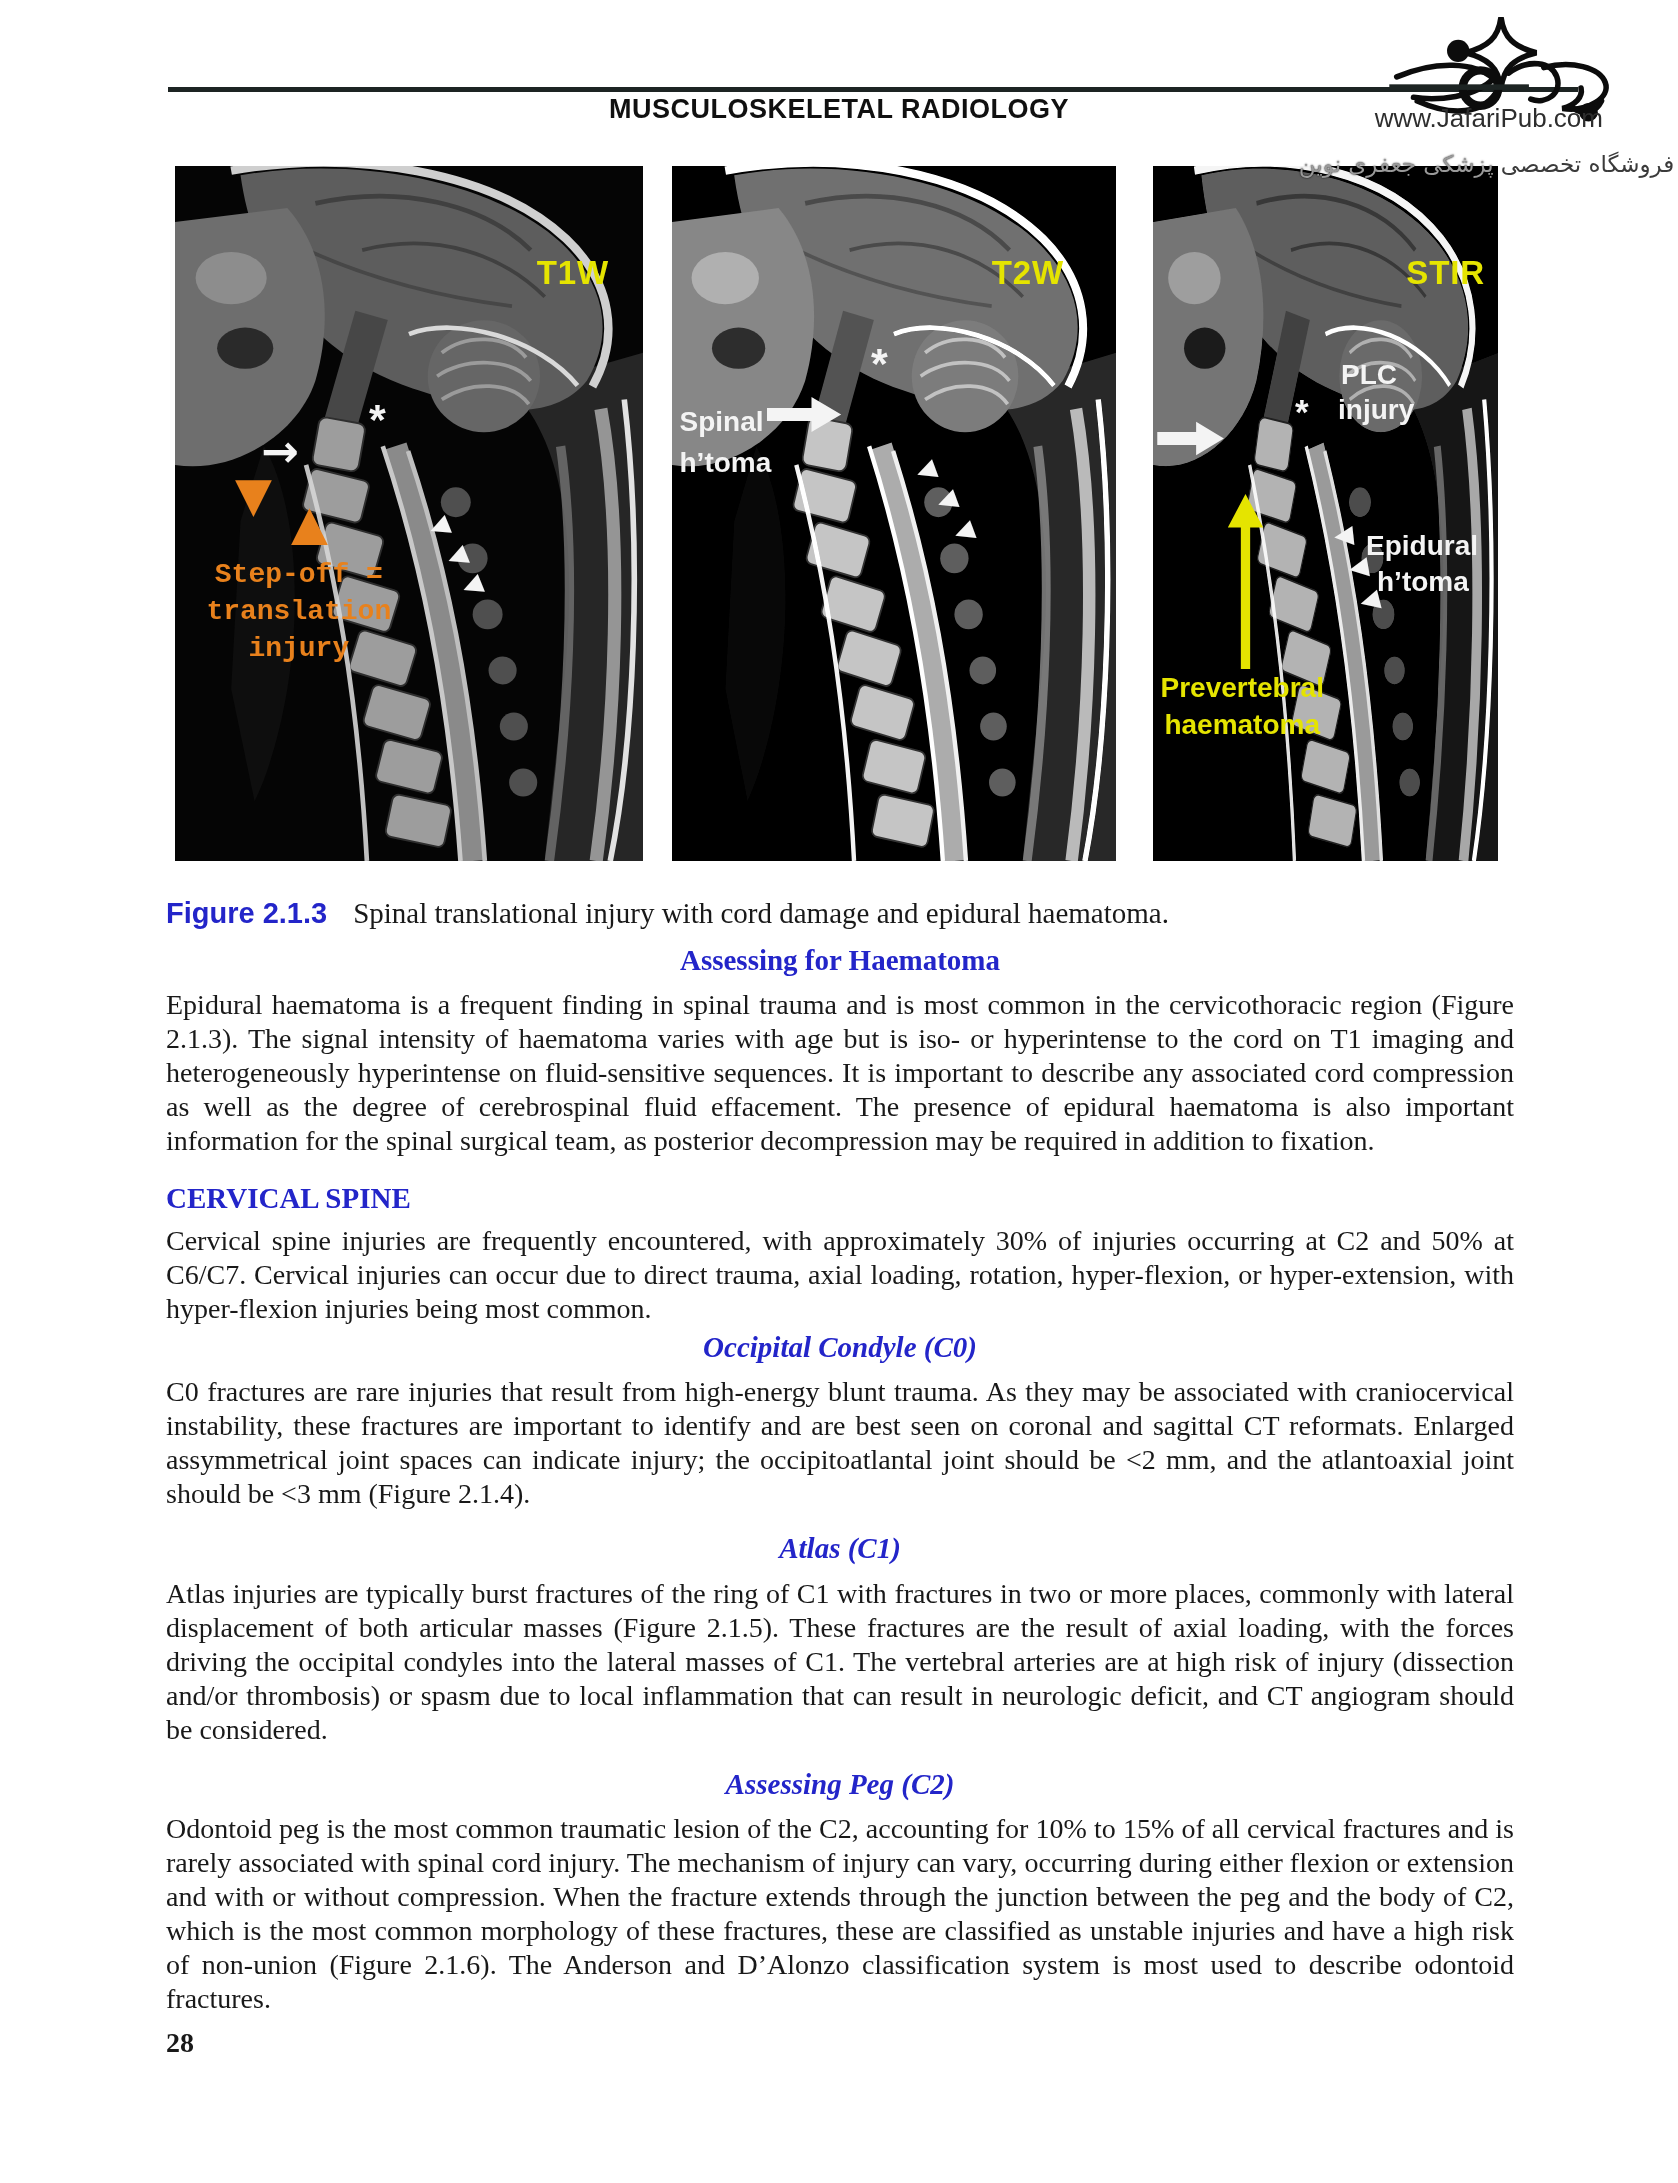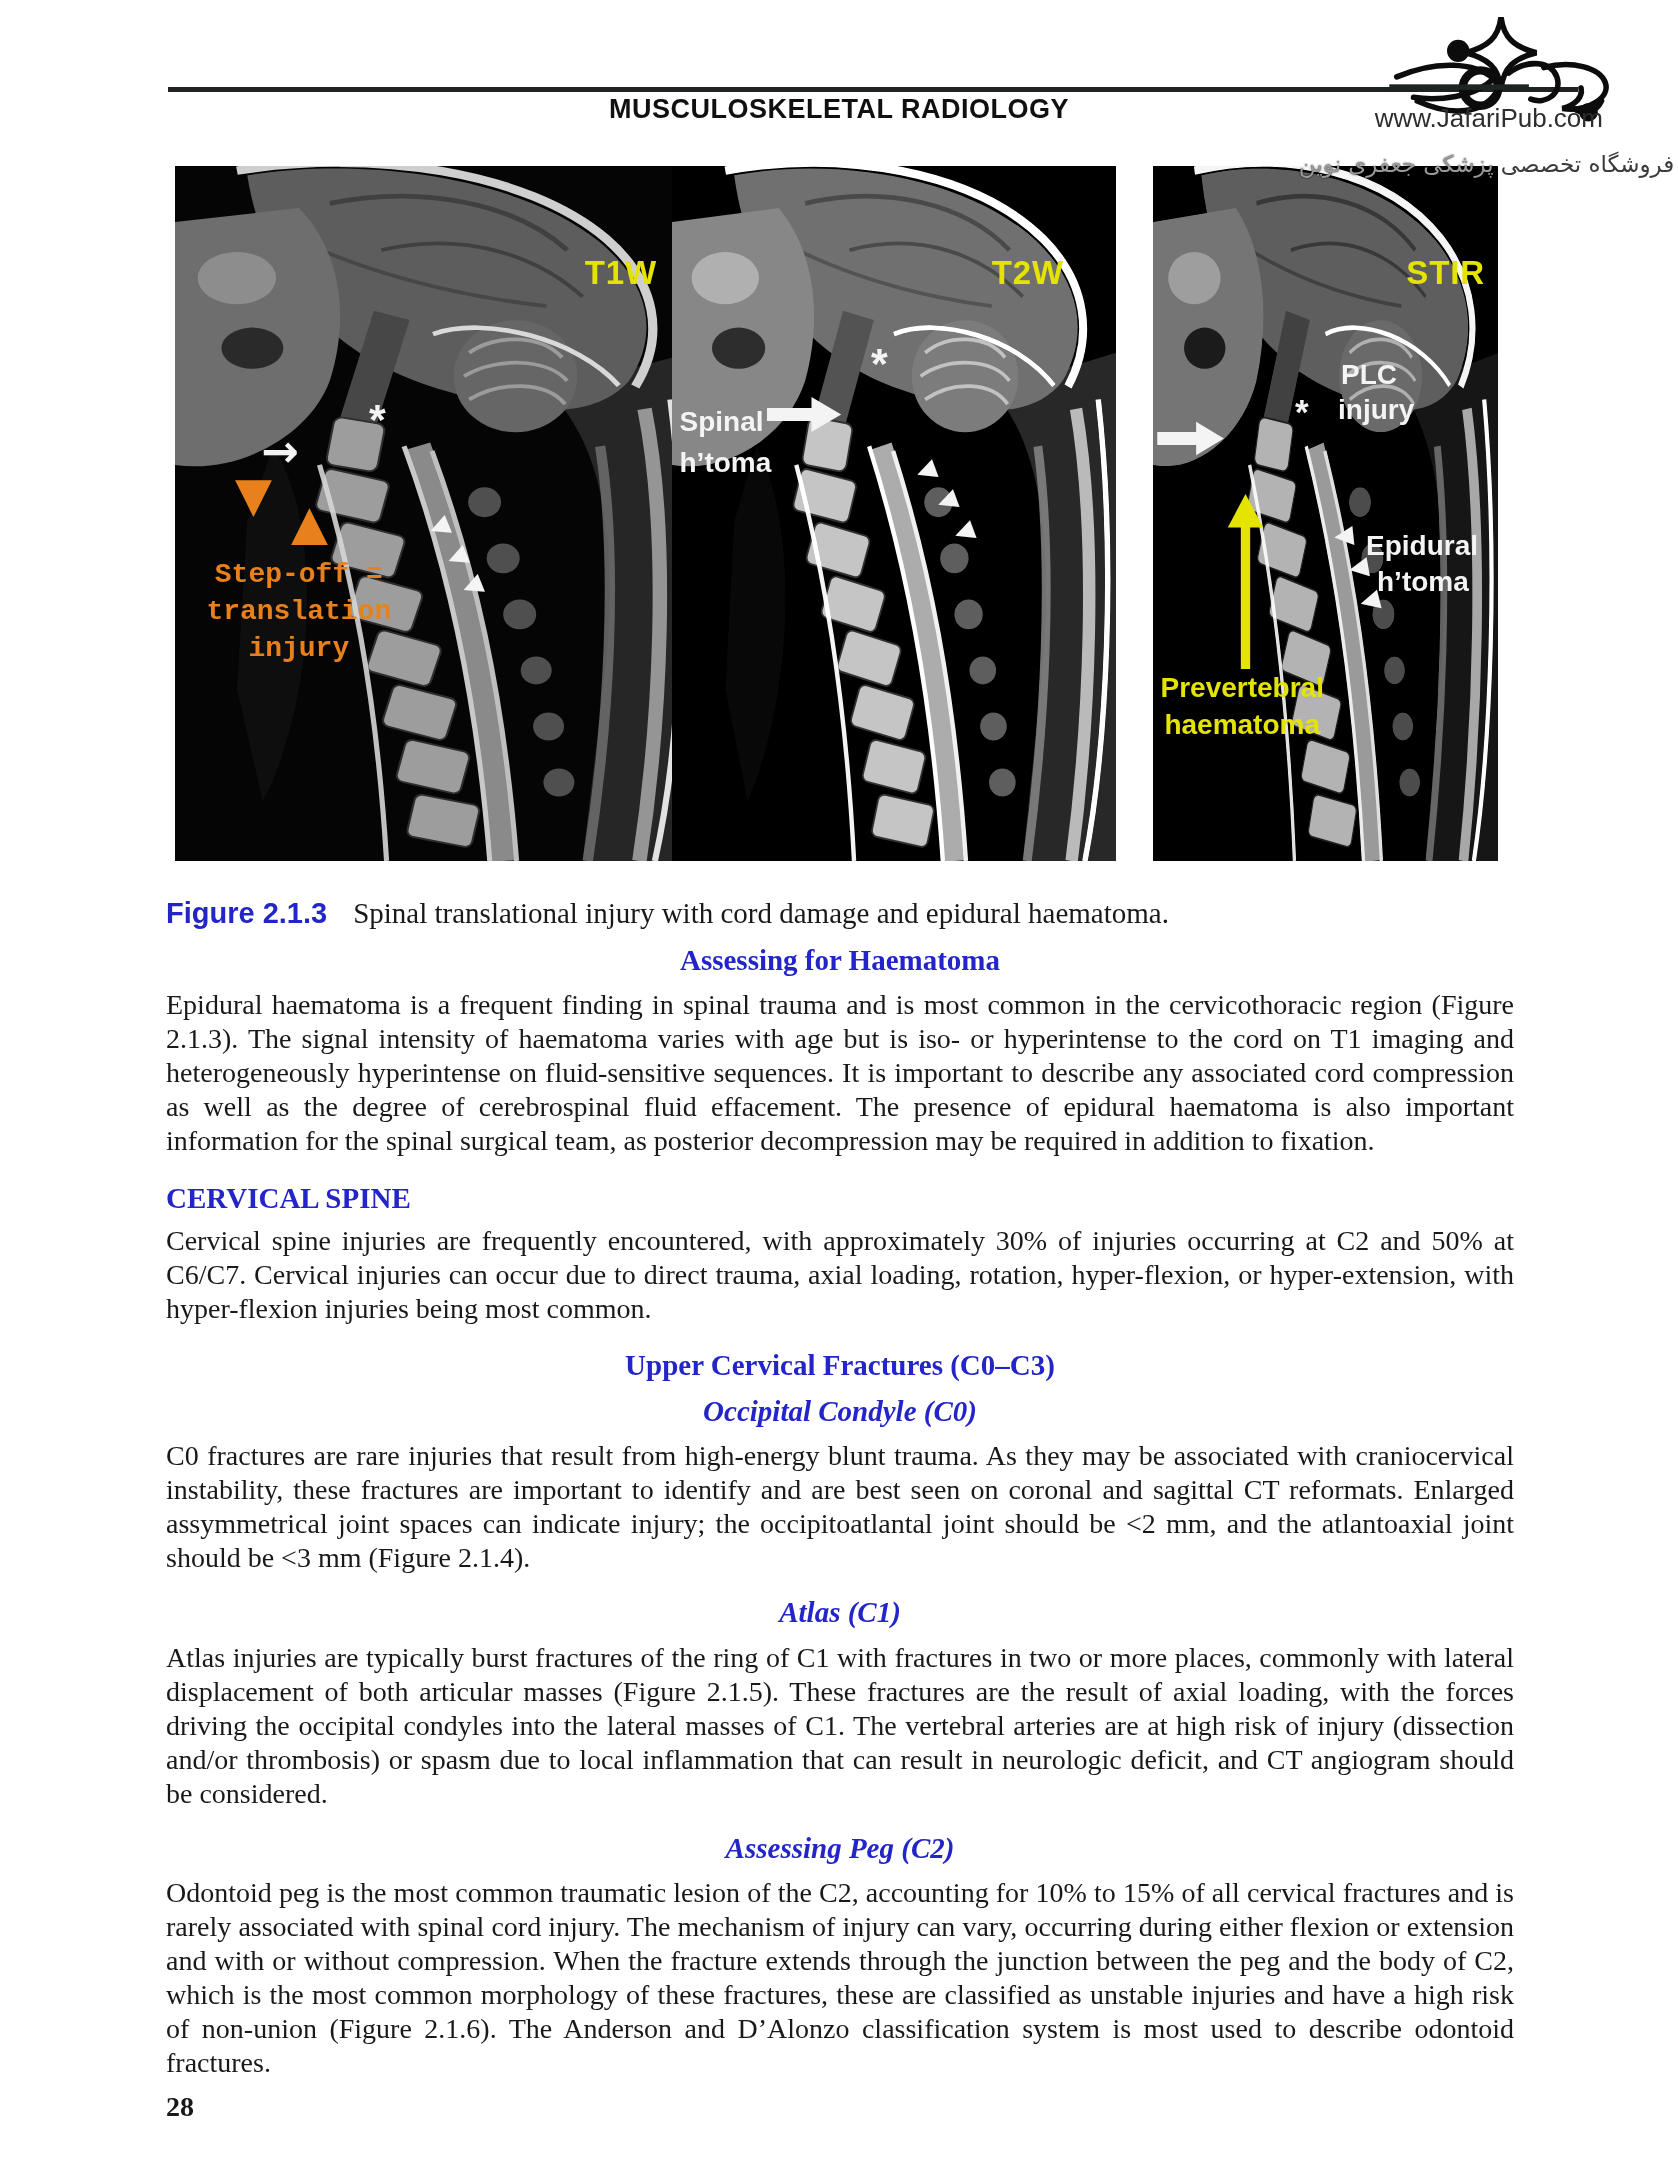--- a/index.html
+++ b/index.html
@@ -15,21 +15,21 @@
   .website{position:absolute;right:75px;top:103px;font-family:"Liberation Sans",sans-serif;
         font-size:26px;color:#2e2e2e;}
   .store-line{position:absolute;right:3.7px;top:151px;font-family:"DejaVu Sans",sans-serif;
         font-size:23px;direction:rtl;white-space:nowrap;z-index:6;}
   .store-line .dark{color:#3b3b3b;}
   .store-line .light{color:#9a9a9a;text-shadow:0 0 1.9px #000;}
 
   
   .panel{position:absolute;top:166px;height:695px;background:#050505;overflow:hidden;}
   .panel svg.mri{position:absolute;left:0;top:0;width:100%;height:100%;}
-  #panel1{left:175px;width:468px;padding-left:48px;}
+  #panel1{left:175px;width:468px;}
   #panel2{left:672px;width:444px;}
   #panel3{left:1153px;width:345px;}
   .p1 .mri{filter:brightness(1.0);}
   .p2 .mri{filter:brightness(1.22) contrast(1.08);}
   .p3 .mri{filter:brightness(1.08) contrast(1.22);}
 
   .ann{position:absolute;z-index:3;font-family:"Liberation Sans",sans-serif;font-weight:bold;line-height:1.08;}
   .yellow{color:#e5e400;}
   .white{color:#f4f4f4;}
   .orange{color:#e8811c;font-family:Liberation Mono, monospace;}
@@ -202,21 +202,20 @@
       <span class="lbl">Figure 2.1.3</span>
       <span>Spinal translational injury with cord damage and epidural haematoma.</span>
     </div>
 
     <div class="hc">Assessing for Haematoma</div>
     <p>Epidural haematoma is a frequent finding in spinal trauma and is most common in the cervicothoracic region (Figure 2.1.3). The signal intensity of haematoma varies with age but is iso- or hyperintense to the cord on T1 imaging and heterogeneously hyperintense on fluid-sensitive sequences. It is important to describe any associated cord compression as well as the degree of cerebrospinal fluid effacement. The presence of epidural haematoma is also important information for the spinal surgical team, as posterior decompression may be required in addition to fixation.</p>
 
     <div class="hl">CERVICAL SPINE</div>
     <p>Cervical spine injuries are frequently encountered, with approximately 30% of injuries occurring at C2 and 50% at C6/C7. Cervical injuries can occur due to direct trauma, axial loading, rotation, hyper-flexion, or hyper-extension, with hyper-flexion injuries being most common.</p>
 
-    <div class="hc" style="margin-top:22.4px;">Upper Cervical Fractures (C0–C3)</div>
     <div class="hc hi" style="margin-top:3.7px;">Occipital Condyle (C0)</div>
     <p>C0 fractures are rare injuries that result from high-energy blunt trauma. As they may be associated with craniocervical instability, these fractures are important to identify and are best seen on coronal and sagittal CT reformats. Enlarged assymmetrical joint spaces can indicate injury; the occipitoatlantal joint should be &lt;2 mm, and the atlantoaxial joint should be &lt;3 mm (Figure 2.1.4).</p>
 
     <div class="hc hi" style="margin-top:20.5px;">Atlas (C1)</div>
     <p>Atlas injuries are typically burst fractures of the ring of C1 with fractures in two or more places, commonly with lateral displacement of both articular masses (Figure 2.1.5). These fractures are the result of axial loading, with the forces driving the occipital condyles into the lateral masses of C1. The vertebral arteries are at high risk of injury (dissection and/or thrombosis) or spasm due to local inflammation that can result in neurologic deficit, and CT angiogram should be considered.</p>
 
     <div class="hc hi" style="margin-top:20.5px;">Assessing Peg (C2)</div>
     <p>Odontoid peg is the most common traumatic lesion of the C2, accounting for 10% to 15% of all cervical fractures and is rarely associated with spinal cord injury. The mechanism of injury can vary, occurring during either flexion or extension and with or without compression. When the fracture extends through the junction between the peg and the body of C2, which is the most common morphology of these fractures, these are classified as unstable injuries and have a high risk of non-union (Figure 2.1.6). The Anderson and D’Alonzo classification system is most used to describe odontoid fractures.</p>
 
     <div class="pagenum">28</div>

